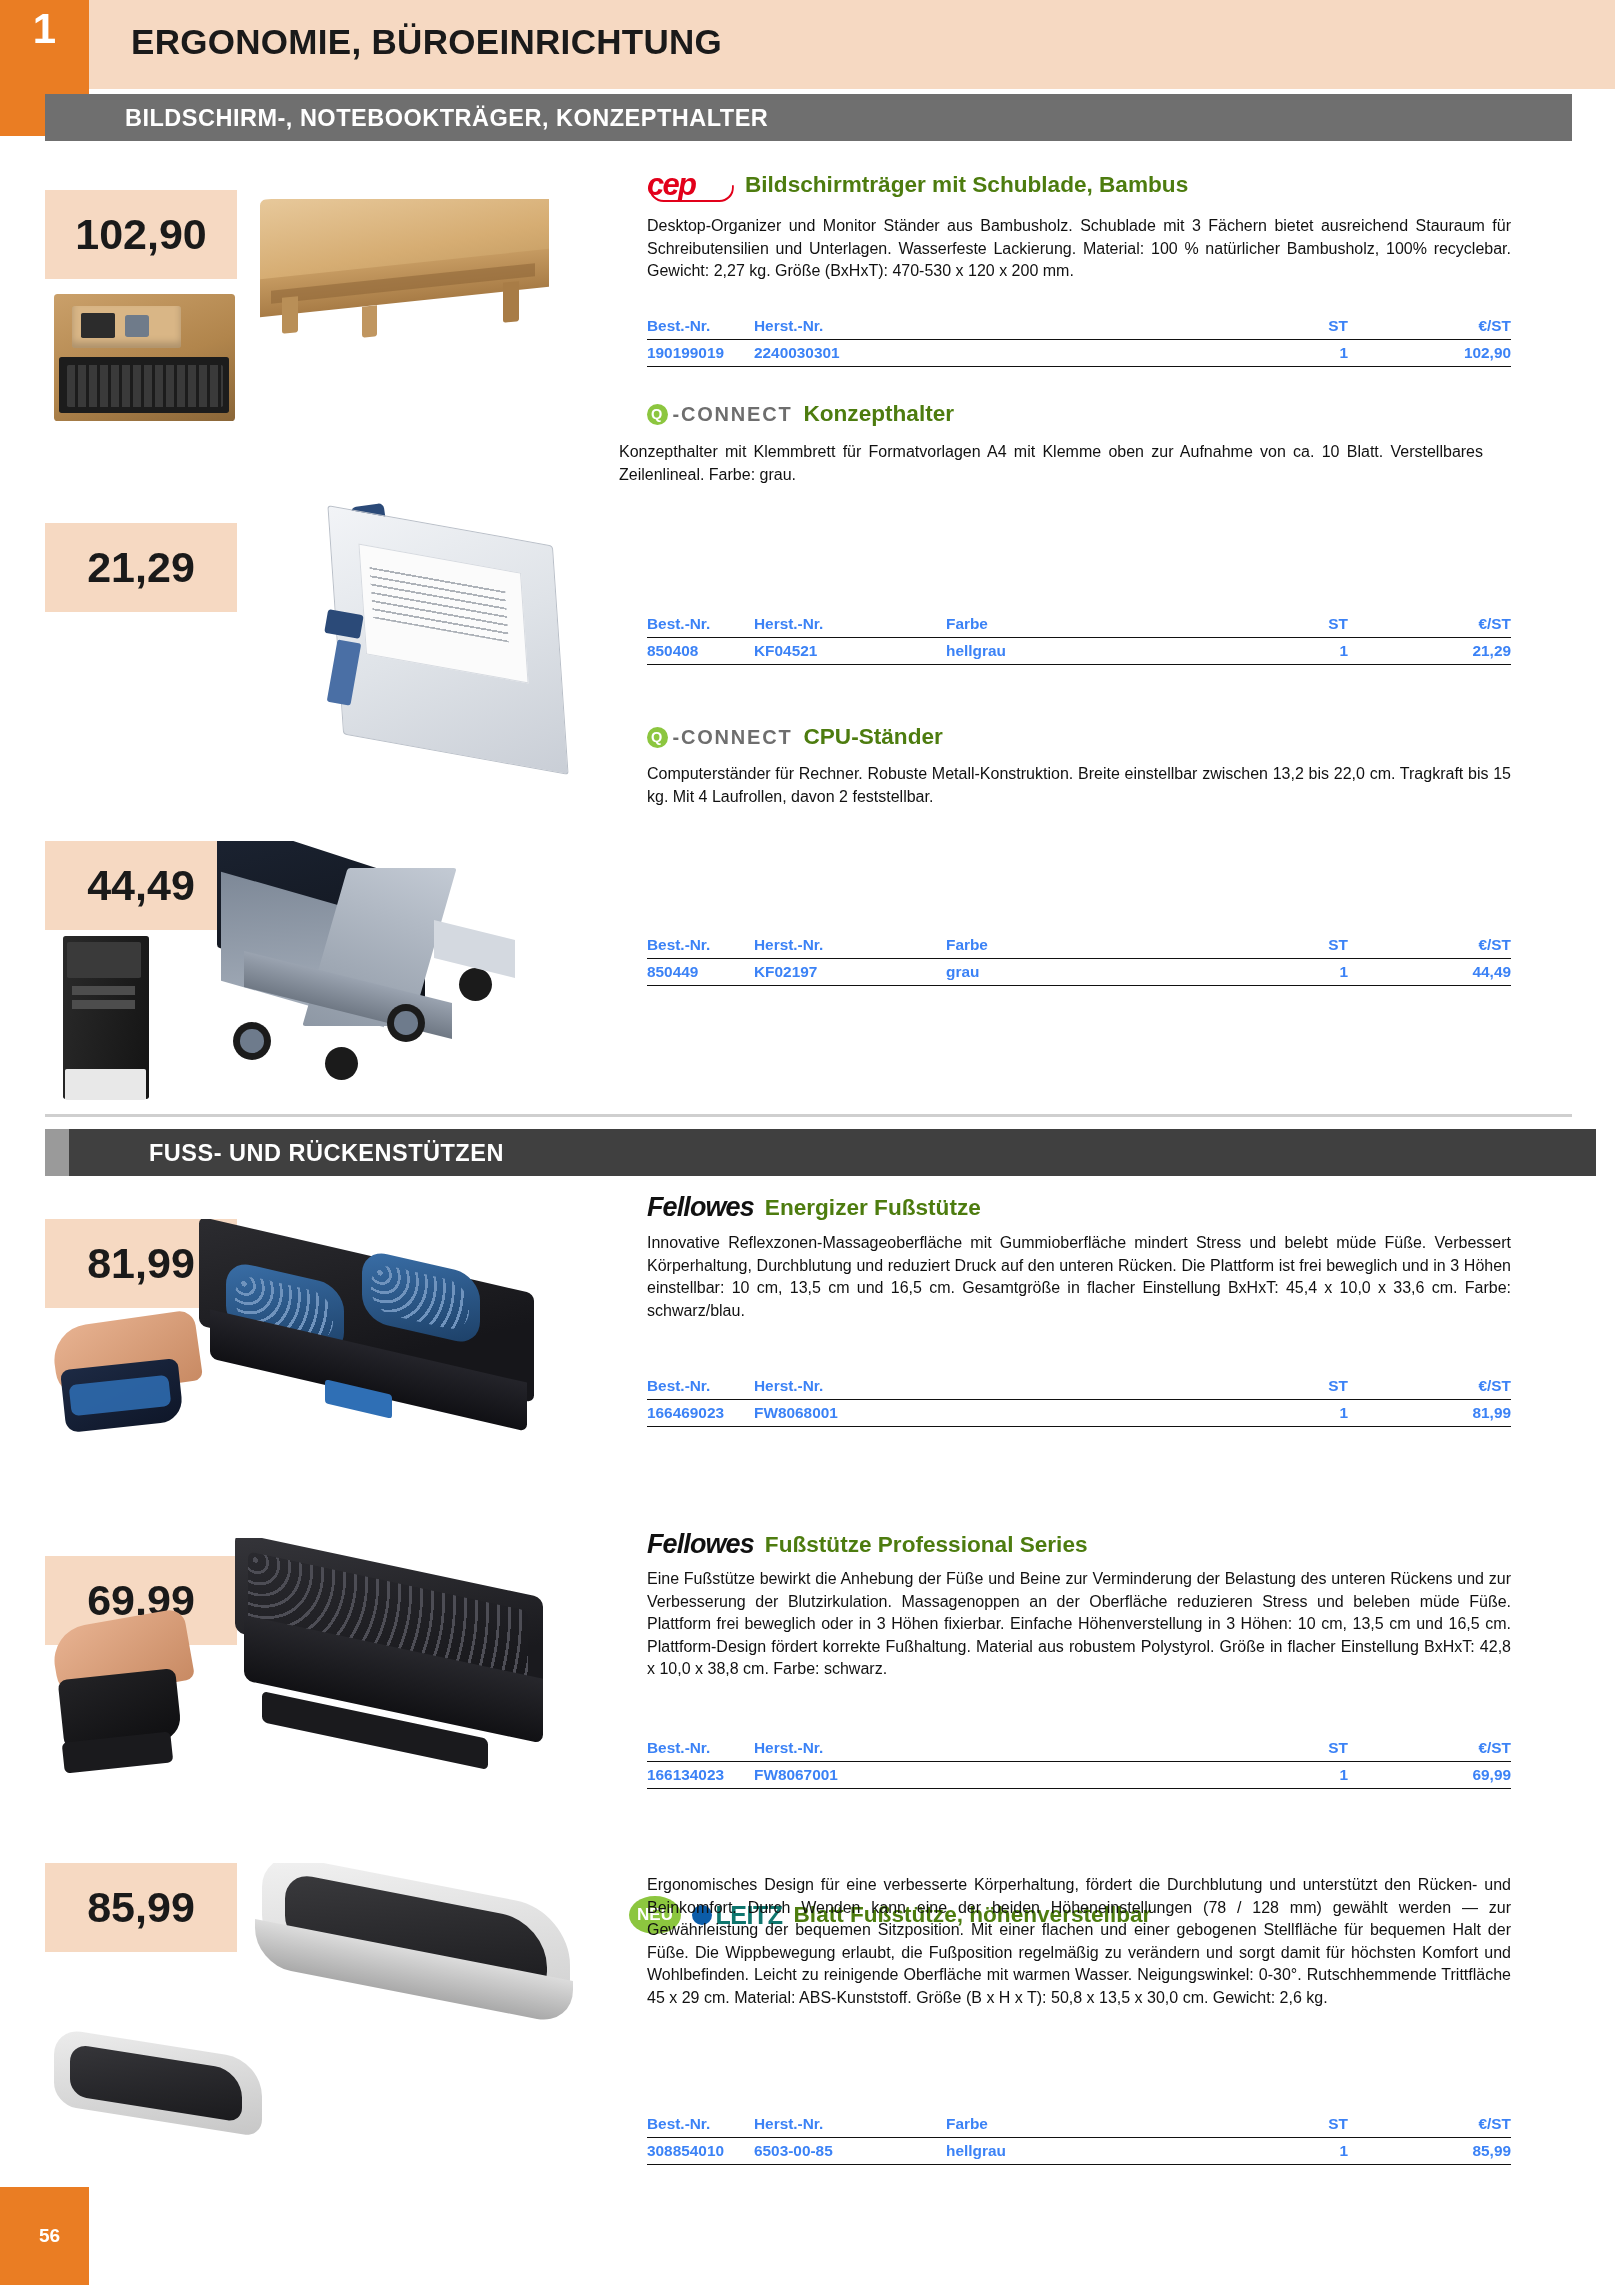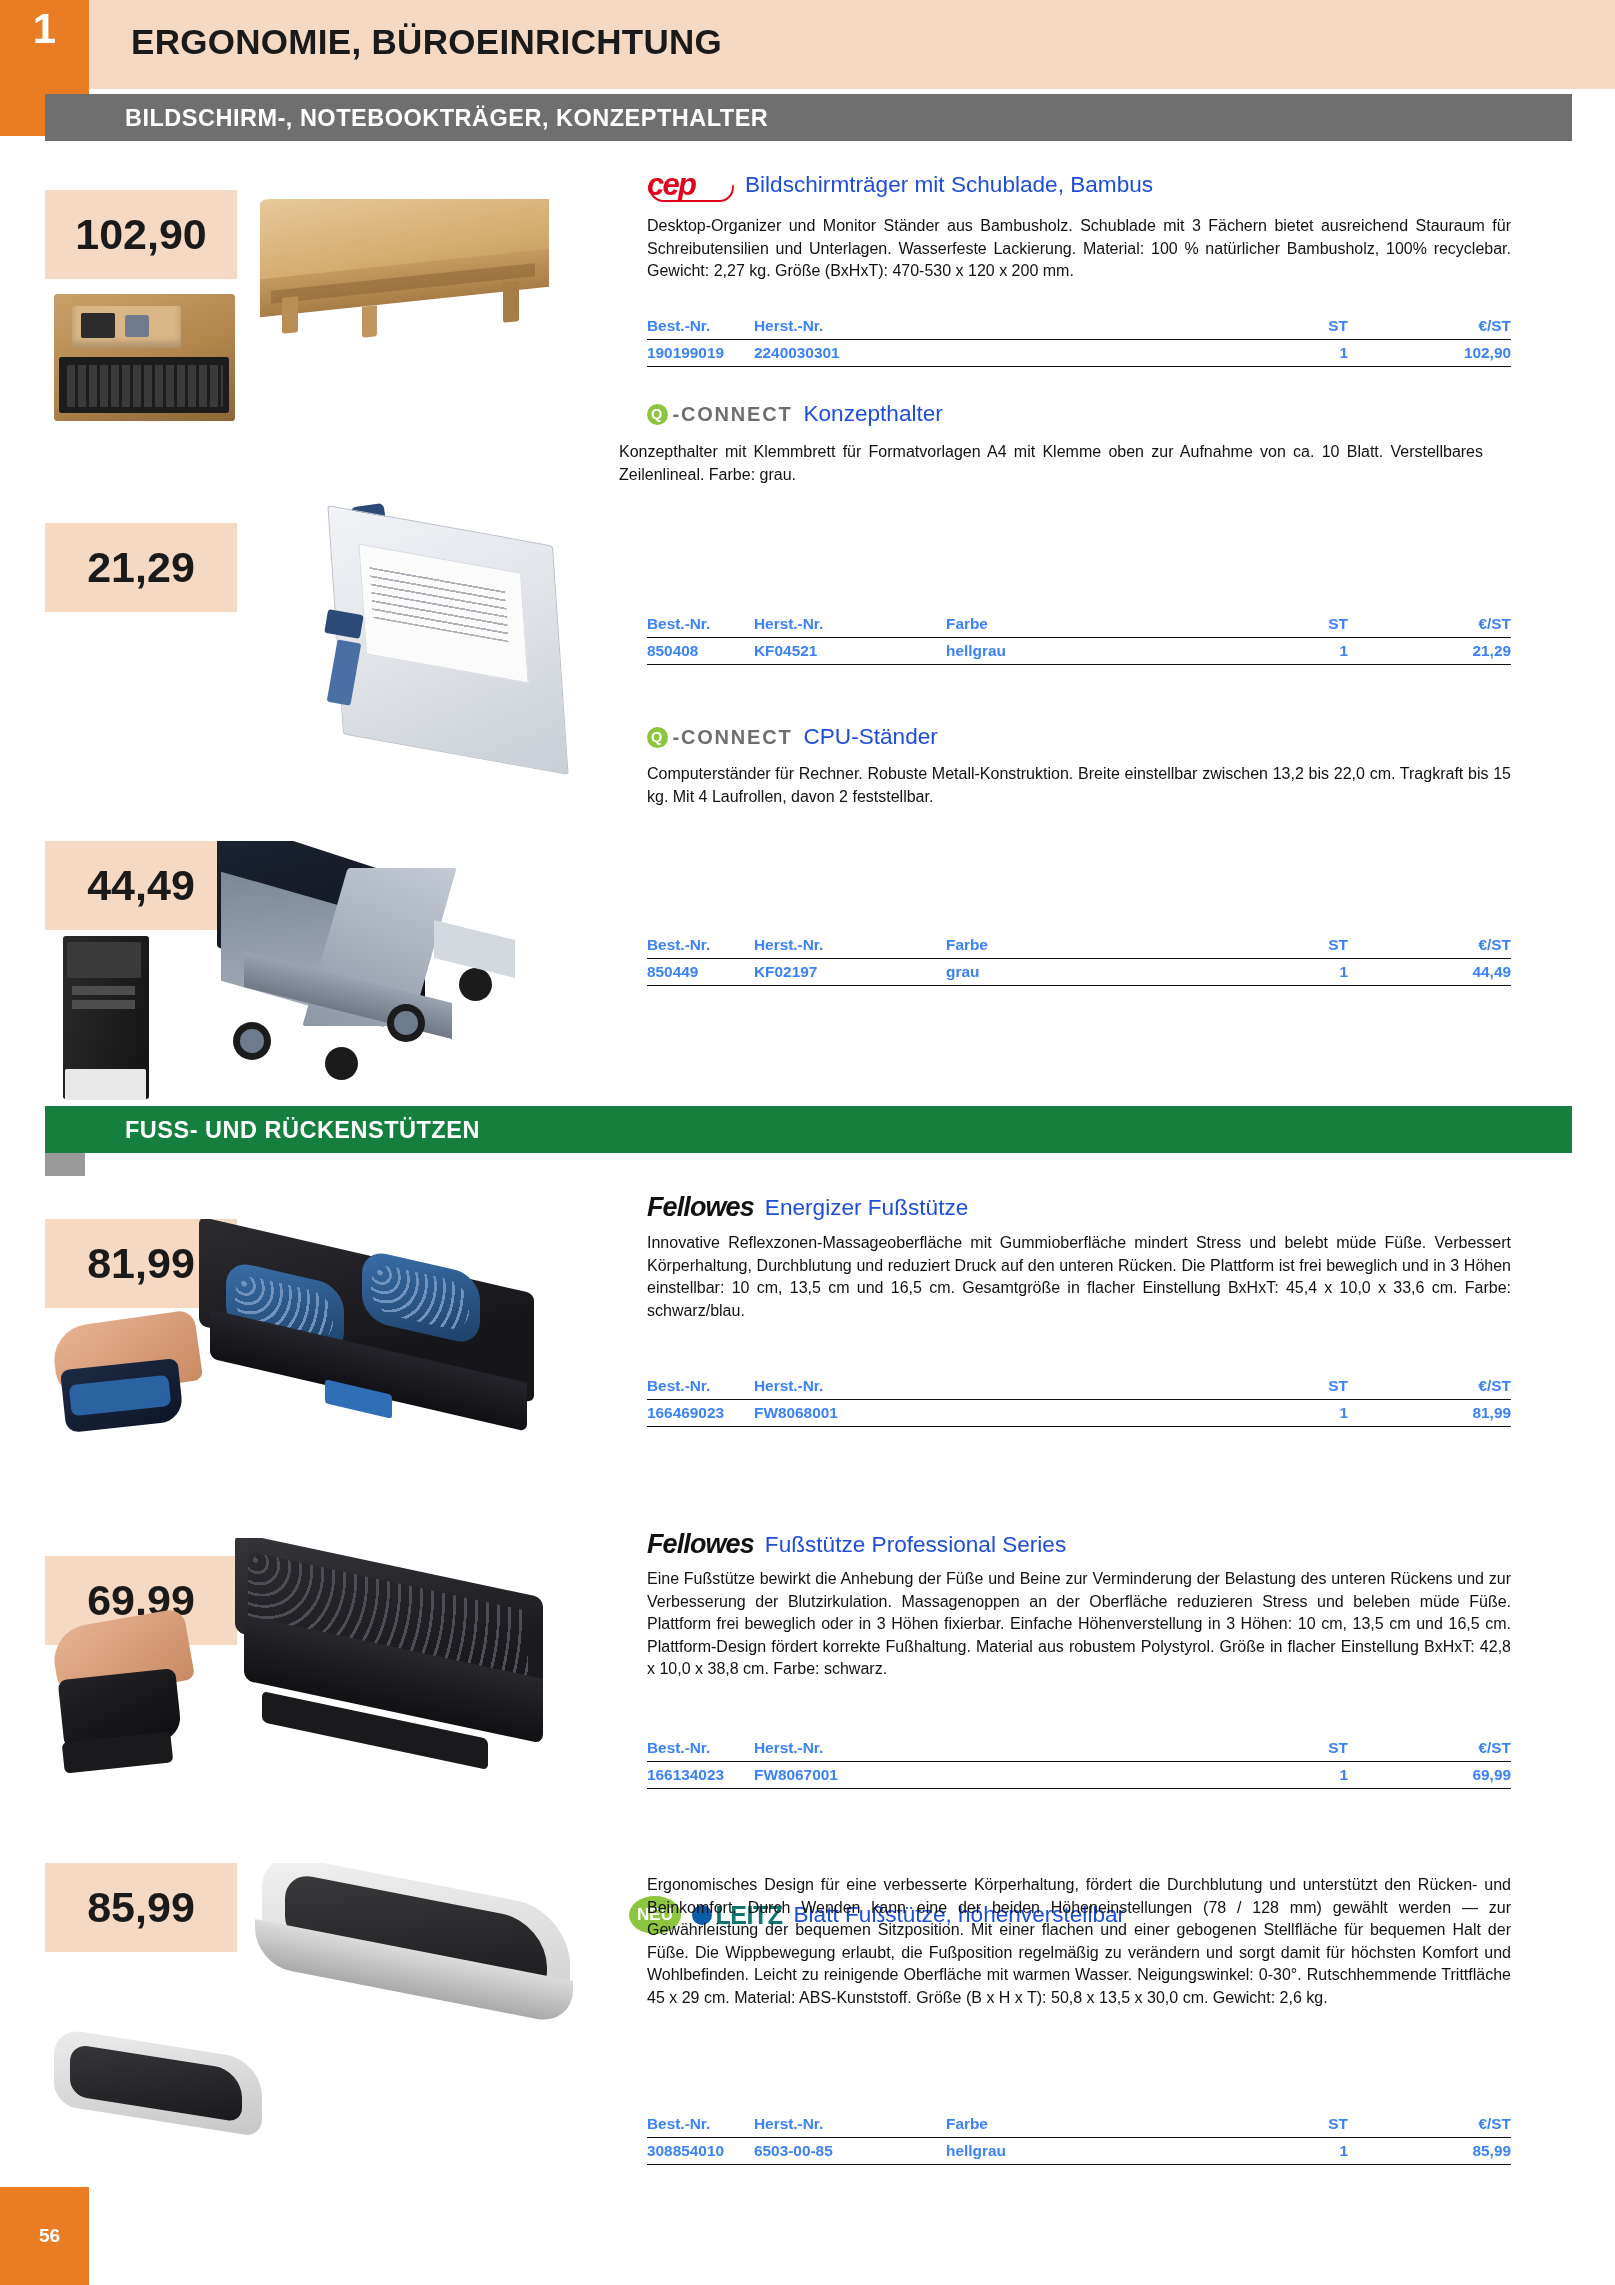--- a/index.html
+++ b/index.html
@@ -36,21 +36,21 @@
   
   .section-bar {
     position:absolute; left:45px; width:1527px; height:47px;
     background:#6f6f6f;
   }
   .section-bar .label {
     position:absolute; left:80px; top:11px;
     color:#ffffff; font-size:23.5px; font-weight:bold; letter-spacing:0.5px;
   }
   .section-bar.sec1 { top:94px; }
-  .section-bar.sec2 { top:1106px; background:#15803d; }
+  .section-bar.sec2 { top:1129px; background:#404040;margin-left:24px; }
 
   
   .sec2-stub {
     position:absolute; left:45px; top:1129px; width:40px; height:47px;
     background:#9a9a9a;
   }
   .sec1-stub {
     position:absolute; left:45px; top:94px; width:40px; height:47px;
     background:#9a9a9a;
   }
@@ -60,21 +60,21 @@
     position:absolute; width:192px; height:89px;
     background:#f6d9c2;
     display:flex; align-items:center; justify-content:center;
   }
   .price-badge span {
     font-size:43px; font-weight:bold; color:#1a1a1a;
   }
 
   
   .brand-row { position:absolute; display:flex; align-items:center; gap:11px; }
-  .prod-title { font-size:22.6px; font-weight:normal; color:#1d4ed8; }
+  .prod-title { font-size:22.6px; font-weight:bold; color:#4d7c0f; }
   .prod-desc {
     position:absolute; font-size:16px; line-height:22.6px; color:#111;
     text-align:justify;
   }
 
   
   .ptable { position:absolute; font-size:15.4px; color:#3b82f6; }
   .ptable .thead {
     position:relative; height:25px; border-bottom:1.8px solid #111;
   }

